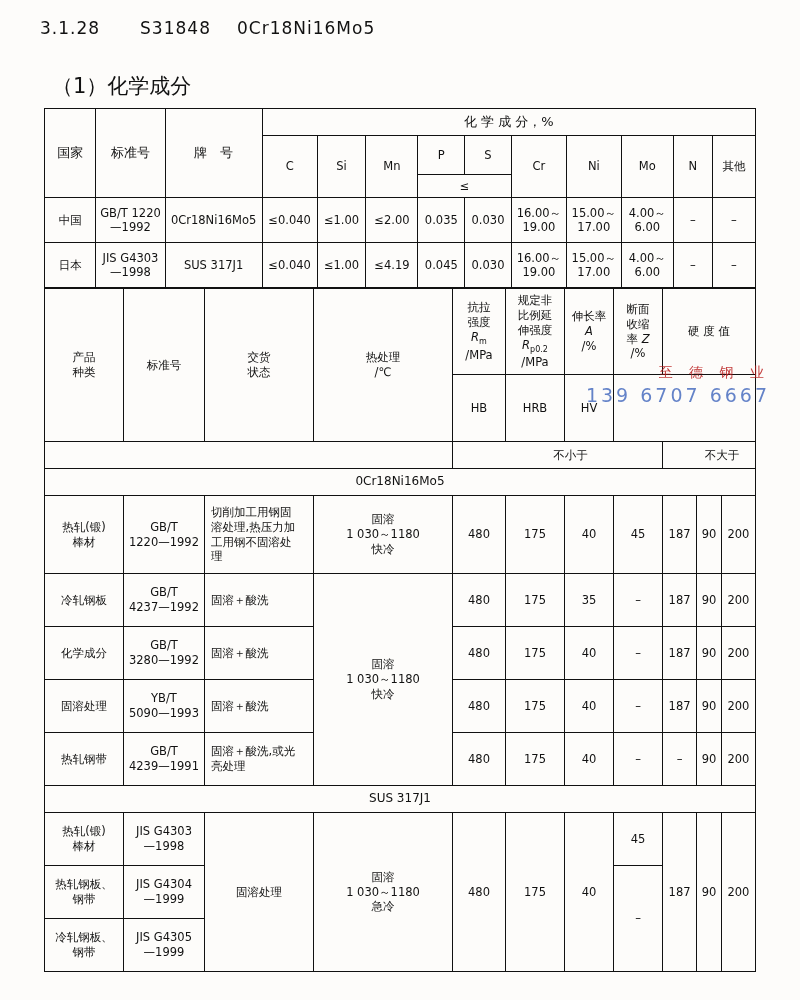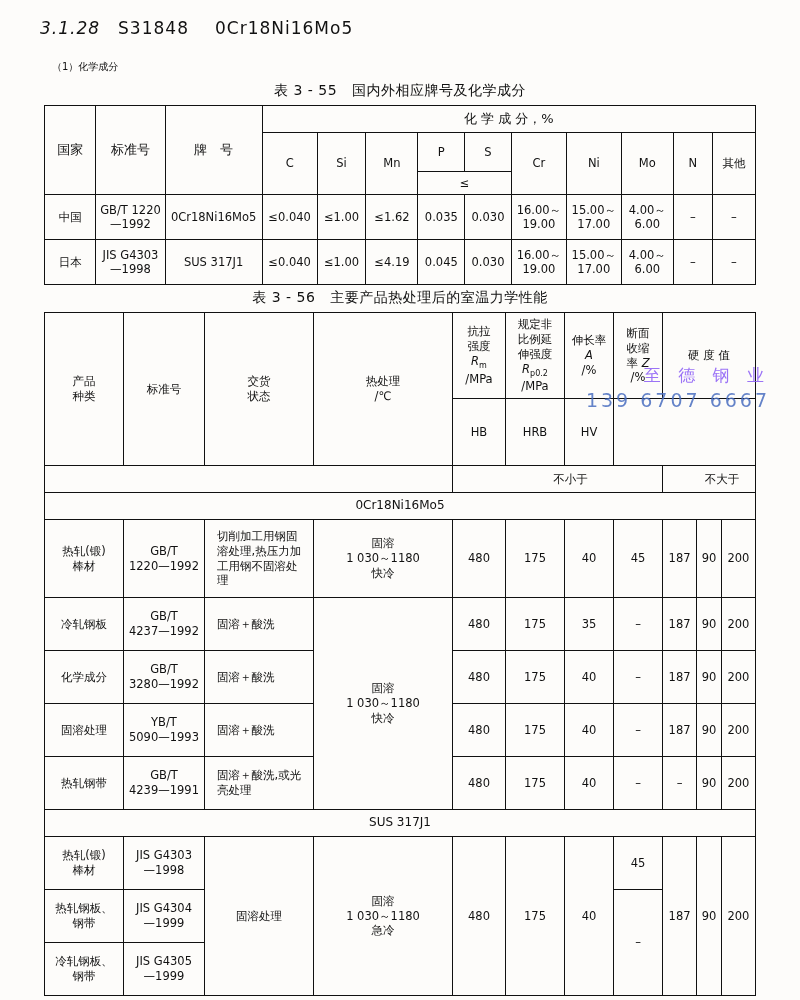--- a/index.html
+++ b/index.html
@@ -13,26 +13,26 @@
   }
   .page{position:relative;width:800px;height:1000px;padding:0;}
 
   
   .sec-head{
     display:flex;align-items:baseline;
     font-size:17px;letter-spacing:1px;
     margin:18px 0 0 40px;
     font-family:"DejaVu Sans","Liberation Sans",sans-serif;
   }
-  .sec-head .num{margin-right:18px;font-style:italic;}
+  .sec-head .num{margin-right:40px;}
   .sec-head .code{margin-right:26px;}
   .sec-head .grade{}
 
   .sub-head{
-    font-size:10px;margin:22px 0 8px 52px;
+    font-size:21px;margin:34px 0 8px 52px;
   }
 
   .tbl-caption{
     text-align:center;font-size:14px;margin:4px 0 5px 0;
     letter-spacing:0.5px;
   }
   .tbl-caption .cap-no{margin-right:10px;}
 
   
   table{
@@ -64,53 +64,49 @@
     border:1px solid #111;
     text-align:center;vertical-align:middle;
     padding:2px 2px;
     line-height:1.3;
   }
   .t2 .hdr td{font-size:11.5px;}
   .t2 .tall{height:86px;}
   .t2 .sub td{height:22px;padding-left:28px;}
   .t2 .grp td{height:22px;font-size:12px;}
   .t2 .body td{height:48px;}
-  .t2 .left{text-align:left;padding-left:12px;}
+  .t2 .left{text-align:left;padding-left:6px;}
   sub{font-size:8px;}
 
   
   .wm{
     position:absolute;right:30px;top:346px;
     text-align:right;
     color:#7d8db5;
     opacity:.85;
     font-family:"DejaVu Sans","Liberation Sans",sans-serif;
   }
-  .wm .w1{font-size:17px;letter-spacing:6px;color:#8b5cf6;}
+  .wm .w1{font-size:14px;letter-spacing:6px;color:#b91c1c;}
   .wm .w2{font-size:19px;letter-spacing:3px;margin-top:2px;color:#4a6ec0;}
 
   .blockcell{line-height:1.35;}
 </style>
 </head>
 <body>
 
 <div class="page">
 
   <div class="sec-head">
     <span class="num">3.1.28</span>
     <span class="code">S31848</span>
     <span class="grade">0Cr18Ni16Mo5</span>
   </div>
 
   <div class="sub-head">（1）化学成分</div>
 
-  <div class="tbl-caption">
-    <span class="cap-no">表 3 - 55</span>
-    <span>国内外相应牌号及化学成分</span>
-  </div>
 
   <table class="t1">
     <tbody>
         <tr class="hrow1">
       <td rowspan="3" style="width:56px">国家</td>
       <td rowspan="3" style="width:72px">标准号</td>
       <td rowspan="3" style="width:96px">牌　号</td>
       <td colspan="10">化 学 成 分，%</td>
     </tr>
     <tr class="hrow2">
@@ -127,21 +123,21 @@
     </tr>
     <tr class="hrow3">
       <td colspan="2">≤</td>
     </tr>
     <tr class="drow">
       <td>中国</td>
       <td>GB/T 1220<br>—1992</td>
       <td class="nowrap">0Cr18Ni16Mo5</td>
       <td class="nowrap">≤0.040</td>
       <td class="nowrap">≤1.00</td>
-      <td class="nowrap">≤1.62</td>
+      <td class="nowrap">≤2.00</td>
       <td>0.035</td>
       <td>0.030</td>
       <td>16.00～<br>19.00</td>
       <td>15.00～<br>17.00</td>
       <td>4.00～<br>6.00</td>
       <td>–</td>
       <td>–</td>
     </tr>
     <tr class="drow">
       <td>日本</td>
@@ -160,24 +156,20 @@
     </tr>
   </tbody>
     </table>
 
 
   <div class="wm">
     <div class="w1">至 德 钢 业</div>
     <div class="w2">139 6707 6667</div>
   </div>
 
-  <div class="tbl-caption">
-    <span class="cap-no">表 3 - 56</span>
-    <span>主要产品热处理后的室温力学性能</span>
-  </div>
 
   <table class="t2">
     <tbody>
         <tr class="hdr tall">
       <td rowspan="2" style="width:74px">产品<br>种类</td>
       <td rowspan="2" style="width:76px">标准号</td>
       <td rowspan="2" style="width:104px">交货<br>状态</td>
       <td rowspan="2" style="width:134px">热处理<br>/℃</td>
       <td rowspan="1" style="width:48px">抗拉<br>强度<br><i>R</i><sub>m</sub><br>/MPa</td>
       <td rowspan="1" style="width:54px">规定非<br>比例延<br>伸强度<br><i>R</i><sub>p0.2</sub><br>/MPa</td>

